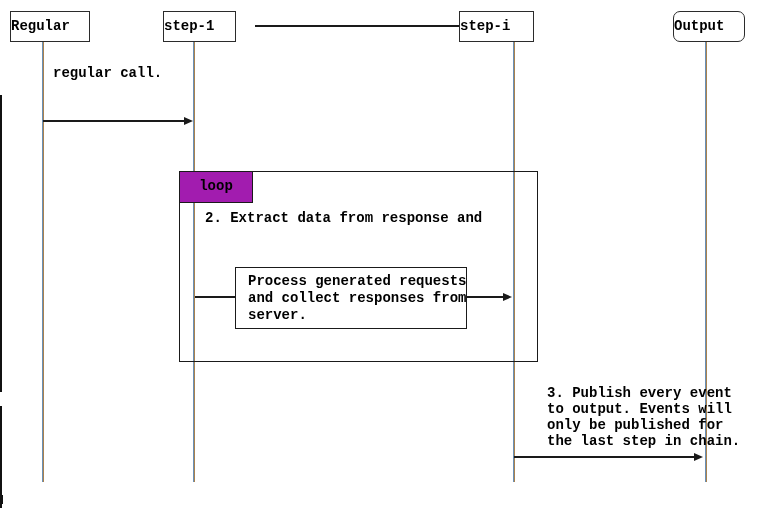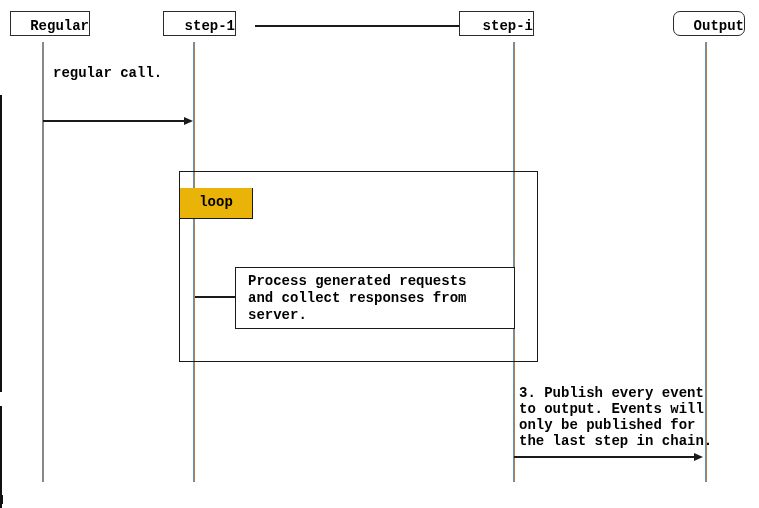--- a/index.html
+++ b/index.html
@@ -10,25 +10,25 @@
     background: #ffffff;
     font-family: "Liberation Mono", "DejaVu Sans Mono", monospace;
     font-size: 14px;
     font-weight: 700;
     color: #000000;
     overflow: hidden;
   }
   .pbox {
     position: absolute;
     top: 11px;
-    height: 25px;
+    height: 31px;
     box-sizing: border-box;
     border: 1px solid #2b2b2b;
     background: #ffffff;
-    text-align: right;
+    text-align: left;
     line-height: 28px;
     z-index: 3;
   }
   .lifeline {
     position: absolute;
     top: 42px;
     height: 440px;
     width: 2px;
     background: linear-gradient(90deg, #6a8fb5 0 50%, #a8824f 50% 100%);
     z-index: 1;
@@ -53,29 +53,29 @@
   .frame {
     position: absolute;
     box-sizing: border-box;
     border: 1px solid #1a1a1a;
     background: transparent;
     z-index: 2;
   }
   .looplabel {
     position: absolute;
     left: 0;
-    top: 16px;
+    top: 0;
     width: 73px;
     height: 31px;
     box-sizing: border-box;
     border-right: 1px solid #1a1a1a;
     border-bottom: 1px solid #1a1a1a;
     text-align: center;
     line-height: 29px;
-    background: #eab308;
+    background: #a21caf;
   }
   .procbox {
     position: absolute;
     box-sizing: border-box;
     border: 1px solid #1a1a1a;
     background: #ffffff;
     padding: 5px 0 0 12px;
     z-index: 3;
   }
   .procbox div { line-height: 17px; white-space: pre; }
@@ -113,33 +113,34 @@
   <div class="hline" style="left:43px;top:120px;width:142px;"></div>
   <div class="arrowhead" style="left:184px;top:117px;"></div>
 
   <div class="frame" style="left:179px;top:171px;width:359px;height:191px;">
     <div class="looplabel">
       <span>loop</span>
     </div>
   </div>
 
   <div class="txt" style="left:205px;top:210px;">
+    <div>2. Extract data from response and</div>
   </div>
 
-  <div class="procbox" style="left:235px;top:267px;width:280px;height:62px;">
+  <div class="procbox" style="left:235px;top:267px;width:232px;height:62px;">
     <div>Process generated requests</div>
     <div>and collect responses from</div>
     <div>server.</div>
   </div>
 
   <div class="hline" style="left:195px;top:296px;width:40px;"></div>
   <div class="hline" style="left:466px;top:296px;width:38px;"></div>
   <div class="arrowhead" style="left:503px;top:293px;"></div>
 
-  <div class="txt" style="left:519px;top:385px;font-family:Liberation Mono, monospace;">
+  <div class="txt" style="left:547px;top:385px;font-family:Liberation Mono, monospace;">
     <div>3. Publish every event</div>
     <div>to output. Events will</div>
     <div>only be published for</div>
     <div>the last step in chain.</div>
   </div>
   <div class="hline" style="left:514px;top:456px;width:181px;"></div>
   <div class="arrowhead" style="left:694px;top:453px;"></div>
 
   <div class="edge" style="left:0;top:95px;width:2px;height:297px;"></div>
   <div class="edge" style="left:0;top:406px;width:2px;height:102px;"></div>

